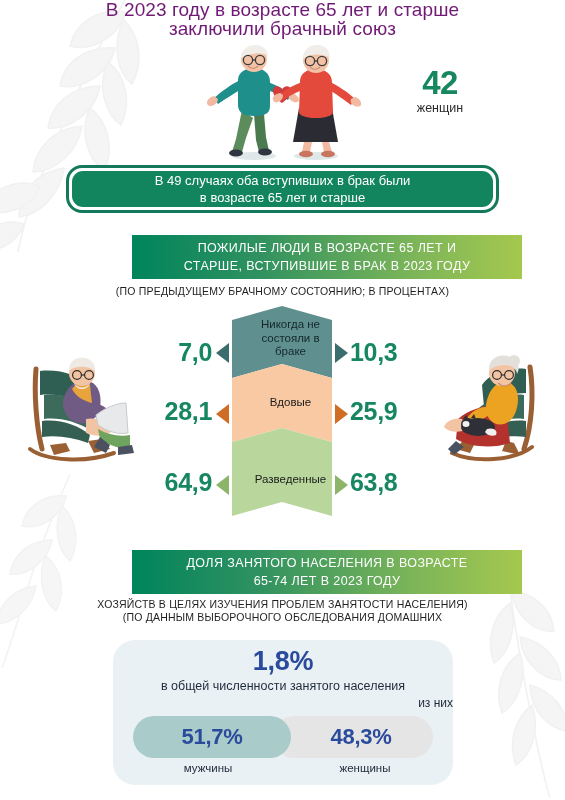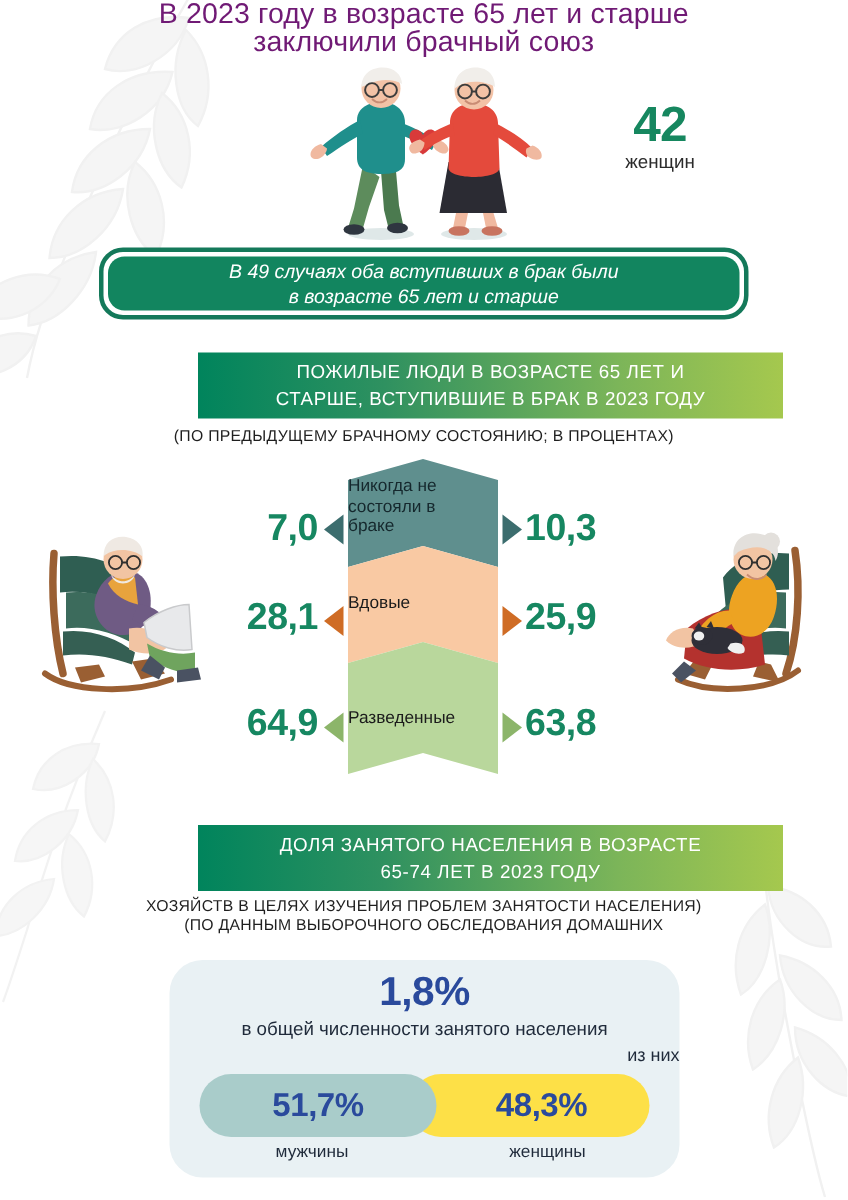--- a/index.html
+++ b/index.html
@@ -103,21 +103,20 @@
     background: #12855f;
     border-radius: 11px;
     display: flex;
     align-items: center;
     justify-content: center;
     color: #ffffff;
     font-size: 13px;
     line-height: 17px;
     text-align: center;
     box-sizing: border-box;
-    font-style: italic;
   }
 
   
   .banner {
     position: absolute;
     background: linear-gradient(90deg, #00845c 0%, #2f9160 32%, #7cb559 72%, #a5c84e 100%);
     display: flex;
     align-items: center;
     justify-content: center;
     text-align: center;
@@ -150,20 +149,21 @@
     position: absolute;
     left: 232px;
     top: 306px;
     width: 100px;
     height: 210px;
     z-index: 3;
   }
   .chev-label {
     position: absolute;
     width: 117px;
+    text-align: center;
     color: #1b1b1b;
     font-size: 11.5px;
     line-height: 13.5px;
     z-index: 4;
   }
   .chev-label-0 { top: 318px; left: 232px; }
   .chev-label-1 { top: 396px; left: 232px; }
   .chev-label-2 { top: 473px; left: 232px; }
 
   .chev-value {
@@ -258,21 +258,21 @@
     display: flex;
     align-items: center;
     justify-content: center;
     font-size: 22px;
     font-weight: bold;
     color: #2a4a9c;
     letter-spacing: -0.3px;
     box-sizing: border-box;
   }
   .split-left  { left: 0;    width: 158px; background: #a9ccca; border-radius: 21px; z-index: 2; }
-  .split-right { left: 140px; width: 160px; background: #fde047; border-radius: 21px; z-index: 1; padding-left: 16px; }
+  .split-right { left: 140px; width: 160px; background: #e5e5e5; border-radius: 21px; z-index: 1; padding-left: 16px; }
   .split-cap {
     position: absolute;
     top: 762px;
     font-size: 11.5px;
     color: #1f2a3a;
     text-align: center;
     z-index: 4;
   }
   .split-cap-m { left: 133px; width: 150px; }
   .split-cap-f { left: 290px; width: 150px; }

